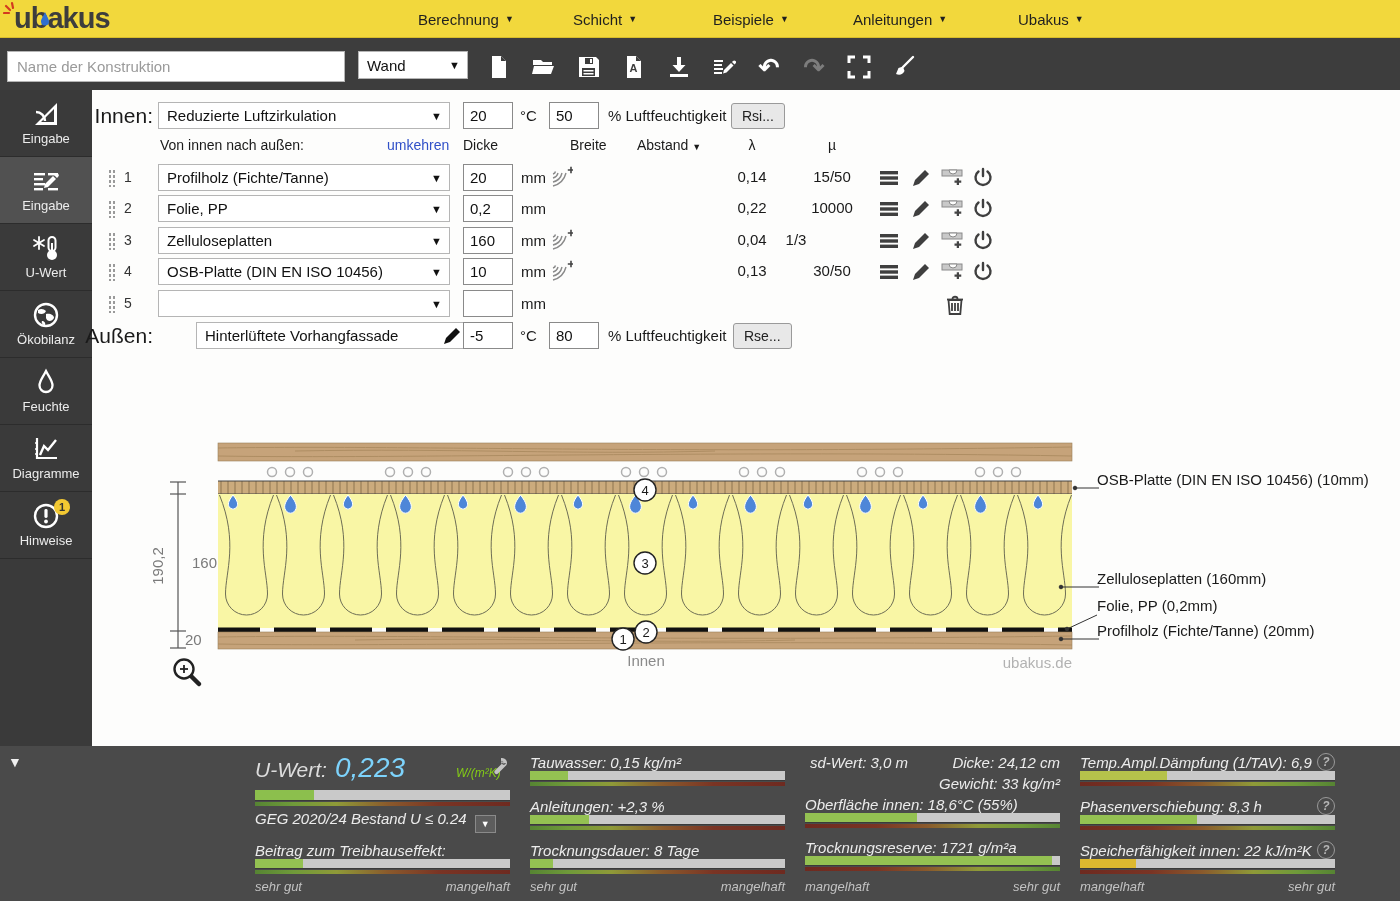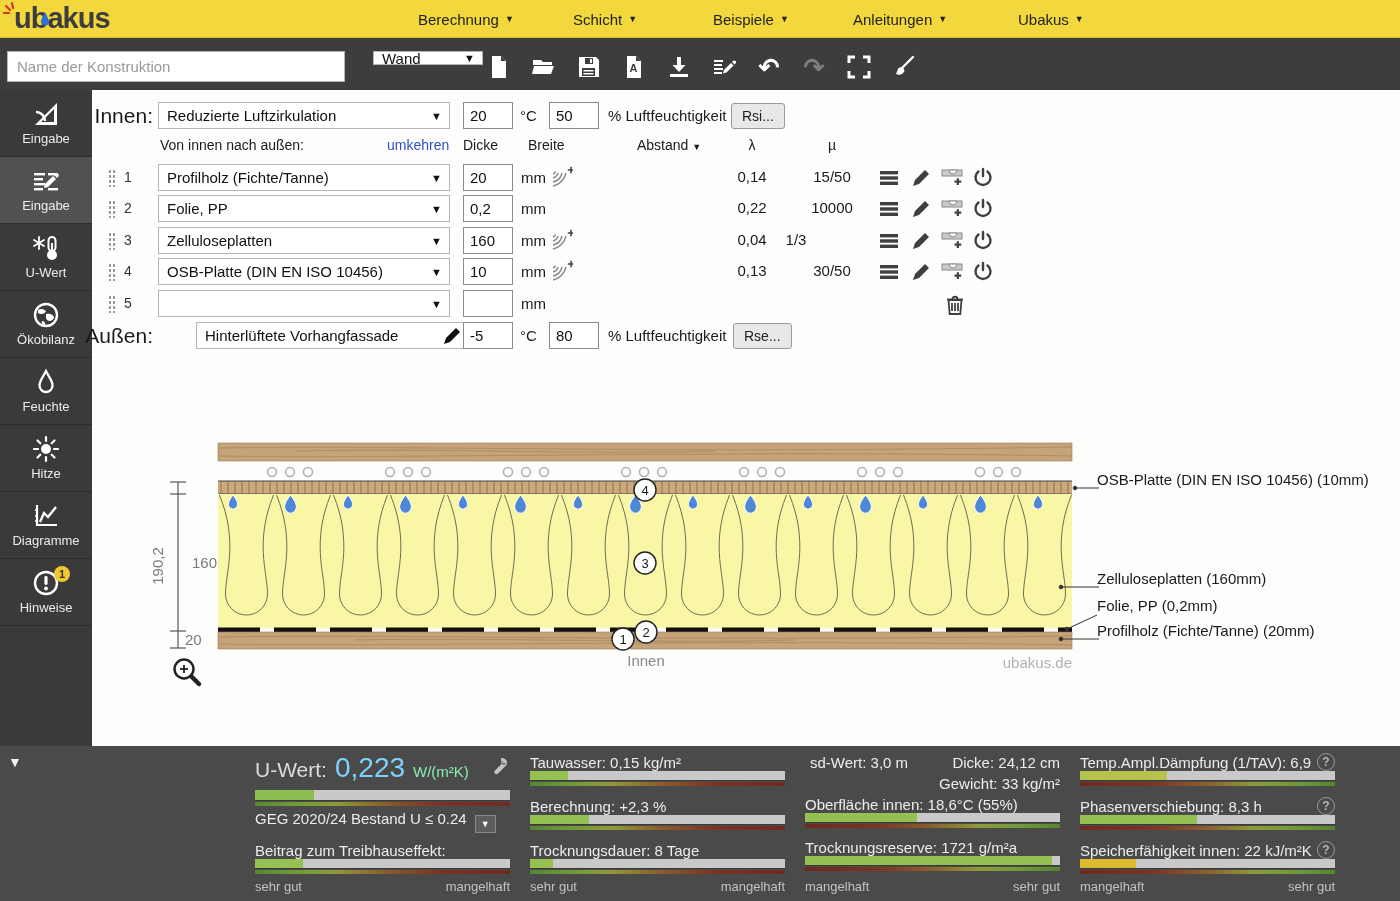--- a/index.html
+++ b/index.html
@@ -15,21 +15,21 @@
   .menu-item{top:0;height:38px;display:flex;align-items:center;font-size:15px;color:#1f1f1f;cursor:pointer;}
   .menu-caret{font-size:9px;margin-left:6px;color:#1f1f1f;}
 
   
   #toolbar{left:0;top:38px;width:1400px;height:52px;background:#3d3d3d;}
   #name-input{left:7px;top:13px;width:338px;height:31px;border:1px solid #b5b5b5;padding:0 9px;font-size:15px;color:#222;background:#fff;}
   #name-input::placeholder{color:#9a9a9a;}
   .fselect{background:#fff;border:1px solid #b5b5b5;display:flex;align-items:center;cursor:pointer;}
   .fsel-val{flex:1;padding-left:8px;font-size:15px;color:#111;white-space:nowrap;overflow:hidden;}
   .fsel-arrow{font-size:11px;color:#111;padding:0 7px 0 4px;}
-  #type-select{left:373px;top:13px;width:110px;height:14px;}
+  #type-select{left:358px;top:13px;width:110px;height:28px;}
   #tool-icons{left:486px;top:13px;height:31px;display:flex;gap:19px;align-items:center;}
   .ticon{width:26px;height:26px;display:flex;align-items:center;justify-content:center;cursor:pointer;}
   .tglyph{font-size:25px;line-height:26px;color:#fff;font-weight:bold;}
   .tglyph.disabled{color:#7d7d7d;}
 
   
   #sidebar{left:0;top:90px;width:92px;height:656px;background:#3a3a3a;}
   .side-item{position:relative;width:92px;height:67px;border-bottom:1px solid #2c2c2c;display:flex;flex-direction:column;align-items:center;justify-content:center;gap:3px;cursor:pointer;}
   .side-item.active{background:#515151;}
   .side-label{font-size:13px;color:#ececec;}
@@ -46,21 +46,21 @@
   .rownum{font-size:14px;color:#333;}
   .drag-handle{width:8px;height:18px;background-image:radial-gradient(#9a9a9a 1.1px,transparent 1.3px);background-size:4px 5px;cursor:grab;}
   .licon{width:22px;height:22px;cursor:pointer;}
   .val-cell{font-size:15px;color:#1a1a1a;text-align:center;}
 
   
   .dia-label{font-size:15px;color:#1a1a1a;white-space:nowrap;}
 
   
   #results{left:0;top:746px;width:1400px;height:155px;background:#4a4a4a;}
-  .rcol{position:absolute;width:255px;top:0;height:155px;}
+  .rcol{position:absolute;width:255px;top:0;height:155px;font-style:italic;}
   .rlabel{font-size:15px;color:#ececec;white-space:nowrap;}
   .metric-bar{position:relative;height:10px;background:#c9c9c9;border-bottom:1px solid #3a3a3a;}
   .metric-fill{position:absolute;left:0;top:0;height:100%;}
   .scale-strip{height:4px;margin-top:1px;}
   .good-left{background:linear-gradient(90deg,#568433 0%,#6f9a3a 15%,#8f9a38 32%,#8a5a2c 52%,#7a3424 72%,#6e2a20 100%);}
   .good-right{background:linear-gradient(270deg,#568433 0%,#6f9a3a 15%,#8f9a38 32%,#8a5a2c 52%,#7a3424 72%,#6e2a20 100%);}
   .scale-words{position:absolute;width:100%;display:flex;justify-content:space-between;font-size:13px;color:#c2c2c2;}
   .qmark{position:absolute;width:18px;height:18px;border:1.5px solid #9a9a9a;border-radius:50%;color:#b5b5b5;font-size:12px;font-weight:bold;display:flex;align-items:center;justify-content:center;cursor:pointer;}
   #uw-line{display:flex;align-items:baseline;gap:8px;}
   #geg-dd{display:inline-flex;width:21px;height:18px;background:#5d5d5d;border:1px solid #8a8a8a;color:#fff;font-size:9px;align-items:center;justify-content:center;margin-left:8px;vertical-align:-3px;cursor:pointer;}
@@ -229,36 +229,20 @@
       <span class="side-label">Ökobilanz</span>
     </div>
     <div class="side-item">
       <svg width="28" height="28" viewBox="0 0 28 28">
           <path d="M14 3 C10.5 10 7.5 13 7.5 17.5 a6.5 6.5 0 0 0 13 0 C20.5 13 17.5 10 14 3 Z" stroke="#fff" stroke-width="2.3" fill="none"></path>
         </svg>
       <span class="side-label">Feuchte</span>
     </div>
     <div class="side-item">
       <svg width="28" height="28" viewBox="0 0 28 28">
-          <circle cx="14" cy="14" r="5" fill="#fff"></circle>
-          <g stroke="#fff" stroke-width="2.2" stroke-linecap="round">
-            <line x1="14" y1="2" x2="14" y2="6"></line>
-            <line x1="14" y1="22" x2="14" y2="26"></line>
-            <line x1="2" y1="14" x2="6" y2="14"></line>
-            <line x1="22" y1="14" x2="26" y2="14"></line>
-            <line x1="5.5" y1="5.5" x2="8.3" y2="8.3"></line>
-            <line x1="19.7" y1="19.7" x2="22.5" y2="22.5"></line>
-            <line x1="22.5" y1="5.5" x2="19.7" y2="8.3"></line>
-            <line x1="8.3" y1="19.7" x2="5.5" y2="22.5"></line>
-          </g>
-        </svg>
-      <span class="side-label">Hitze</span>
-    </div>
-    <div class="side-item">
-      <svg width="28" height="28" viewBox="0 0 28 28">
           <path d="M5 3 V23 H25" stroke="#fff" stroke-width="2.2" fill="none"></path>
           <polyline points="8,20 12,11 16,15 24,5" stroke="#fff" stroke-width="2.4" fill="none"></polyline>
           <g stroke="#fff" stroke-width="1.5">
             <line x1="3" y1="8" x2="5" y2="8"></line>
             <line x1="3" y1="14" x2="5" y2="14"></line>
             <line x1="3" y1="19" x2="5" y2="19"></line>
           </g>
         </svg>
       <span class="side-label">Diagramme</span>
     </div>
@@ -285,21 +269,21 @@
       <div class="funit abs" style="left:428px;">°C</div>
       <input class="finput abs" style="left: 457px;" value="50">
       <div class="funit abs" style="left:516px;">% Luftfeuchtigkeit</div>
       <button class="fbtn abs" style="left:639px;top:1px;">Rsi...</button>
     </div>
 
     <div class="abs" style="left:0;top:47px;width:1010px;height:20px;">
       <span class="hdr abs" style="left:68px;">Von innen nach außen:</span>
       <span class="link abs" style="left:295px;">umkehren</span>
       <span class="hdr abs" style="left:371px;">Dicke</span>
-      <span class="hdr abs" style="left:436px;text-align:center;">Breite</span>
+      <span class="hdr abs" style="left:478px;text-align:center;">Breite</span>
       <span class="hdr abs" style="left:545px;"><span>Abstand</span> <span style="font-size:9px;">▼</span></span>
       <span class="hdr abs" style="left:628px;width:64px;text-align:center;">λ</span>
       <span class="hdr abs" style="left:700px;width:80px;text-align:center;">µ</span>
     </div>
 
     <div class="abs layer-row" style="left:0;top:74px;width:1010px;height:27px;">
       <span class="drag-handle abs" style="left:16px;top:5px;"></span>
       <span class="rownum abs" style="left:32px;top:5px;">1</span>
       <div class="fselect abs" style="left:66px;width:292px;height:27px;">
           <span class="fsel-val">Profilholz (Fichte/Tanne)</span>
@@ -762,21 +746,21 @@
     <div class="dia-label abs" style="left:1005px;top:532px;">Profilholz (Fichte/Tanne) (20mm)</div>
   </div>
 
   <div id="results" class="abs">
     <span class="abs" style="left:8px;top:8px;color:#f0f0f0;font-size:14px;cursor:pointer;">▼</span>
 
     <div class="rcol" style="left:255px;">
       <div id="uw-line" class="abs" style="left:0;top:6px;">
         <span style="font-size:21px;color:#dcdcdc;">U-Wert:</span>
         <span style="font-size:28px;color:#7dd3fc;">0,223</span>
-        <span style="font-size:15px;color:#86efac;">W/(m²K)</span>
+        <span style="font-size:12px;color:#84cc16;margin-left:43px;">W/(m²K)</span>
       </div>
       <span class="abs" style="left:234px;top:10px;"><svg viewBox="0 0 20 20" width="20" height="20">
             <path d="M12 2 a5 5 0 0 1 5.5 7 L9 17.5 a2 2 0 0 1 -3 -3 L14.5 6 a3 3 0 0 0 -2.5 -1 z M13 4.5 a2.4 2.4 0 1 0 4 2.5 l-3 0.5 z" fill="#c4c4c4"></path>
           </svg></span>
       <div class="abs" style="left:0;top:44px;width:255px;">
         <div class="metric-bar" style="height:11px;">
             <div class="metric-fill" style="width: 23%; background: rgb(140, 191, 77);"></div>
           </div>
         <div class="scale-strip good-left"></div>
       </div>
@@ -797,21 +781,21 @@
     </div>
 
     <div class="rcol" style="left:530px;">
       <div class="rlabel abs" style="top:8px;"><span>Tauwasser:</span> <span>0,15 kg/m²</span></div>
       <div class="abs" style="left:0;top:25px;width:255px;">
           <div class="metric-bar">
             <div class="metric-fill" style="width: 15%; background: rgb(148, 193, 82);"></div>
           </div>
           <div class="scale-strip good-left"></div>
         </div>
-      <div class="rlabel abs" style="top:52px;"><span>Berechnung:</span> <span>+2,3 %</span></div>
+      <div class="rlabel abs" style="top:52px;"><span>Anleitungen:</span> <span>+2,3 %</span></div>
       <div class="abs" style="left:0;top:69px;width:255px;">
           <div class="metric-bar">
             <div class="metric-fill" style="width: 23%; background: rgb(148, 193, 82);"></div>
           </div>
           <div class="scale-strip good-left"></div>
         </div>
       <div class="rlabel abs" style="top:96px;"><span>Trocknungsdauer:</span> <span>8 Tage</span></div>
       <div class="abs" style="left:0;top:113px;width:255px;">
           <div class="metric-bar">
             <div class="metric-fill" style="width: 9%; background: rgb(148, 193, 82);"></div>

